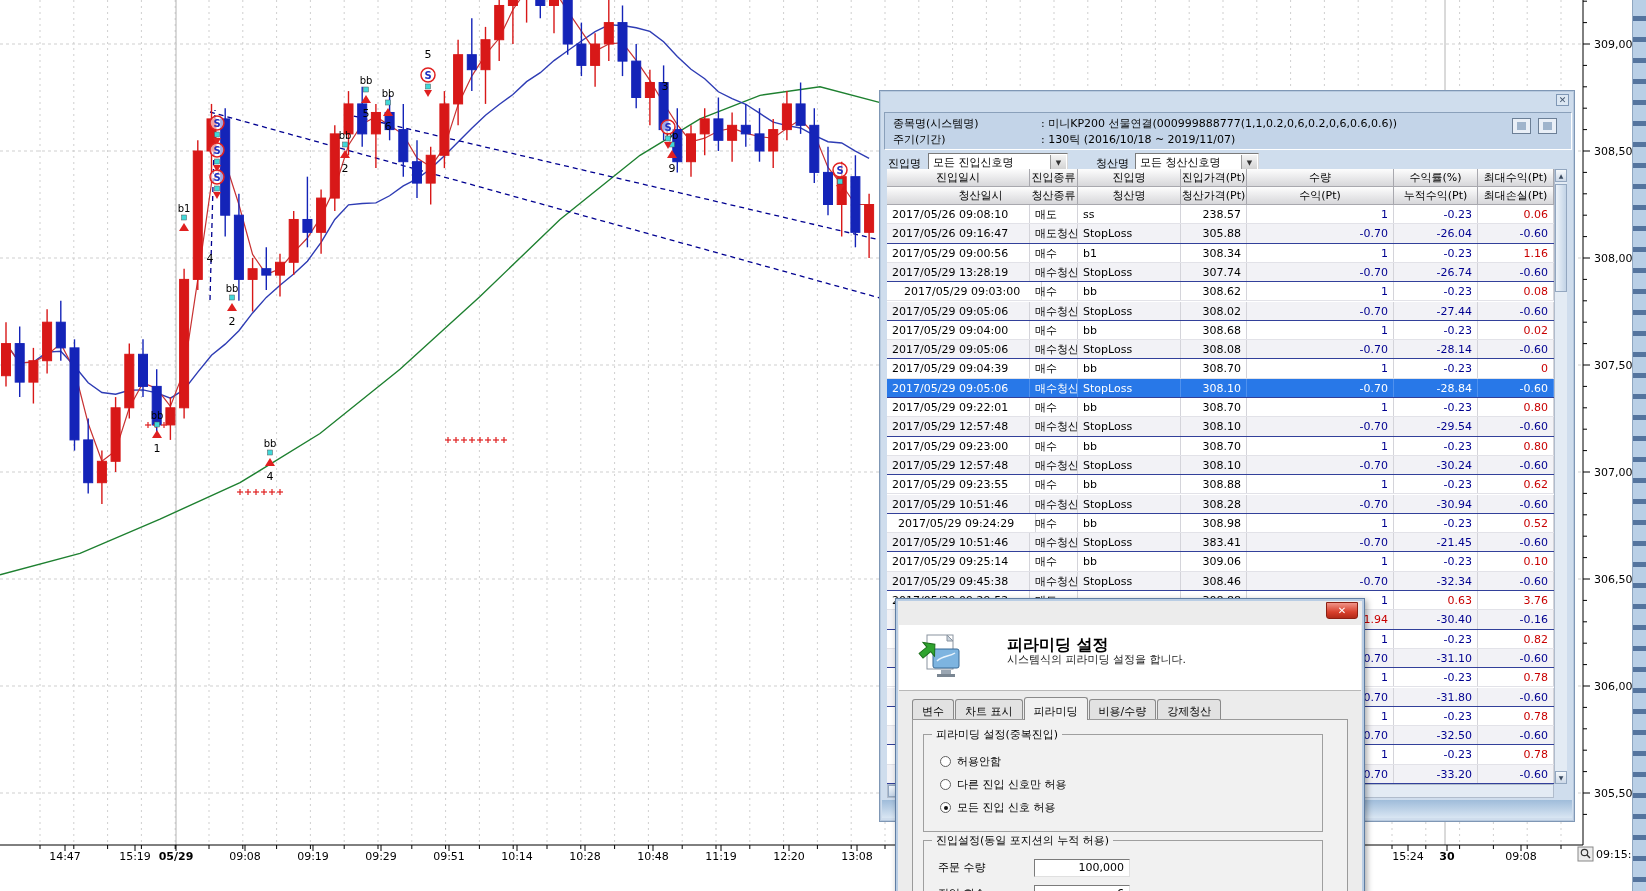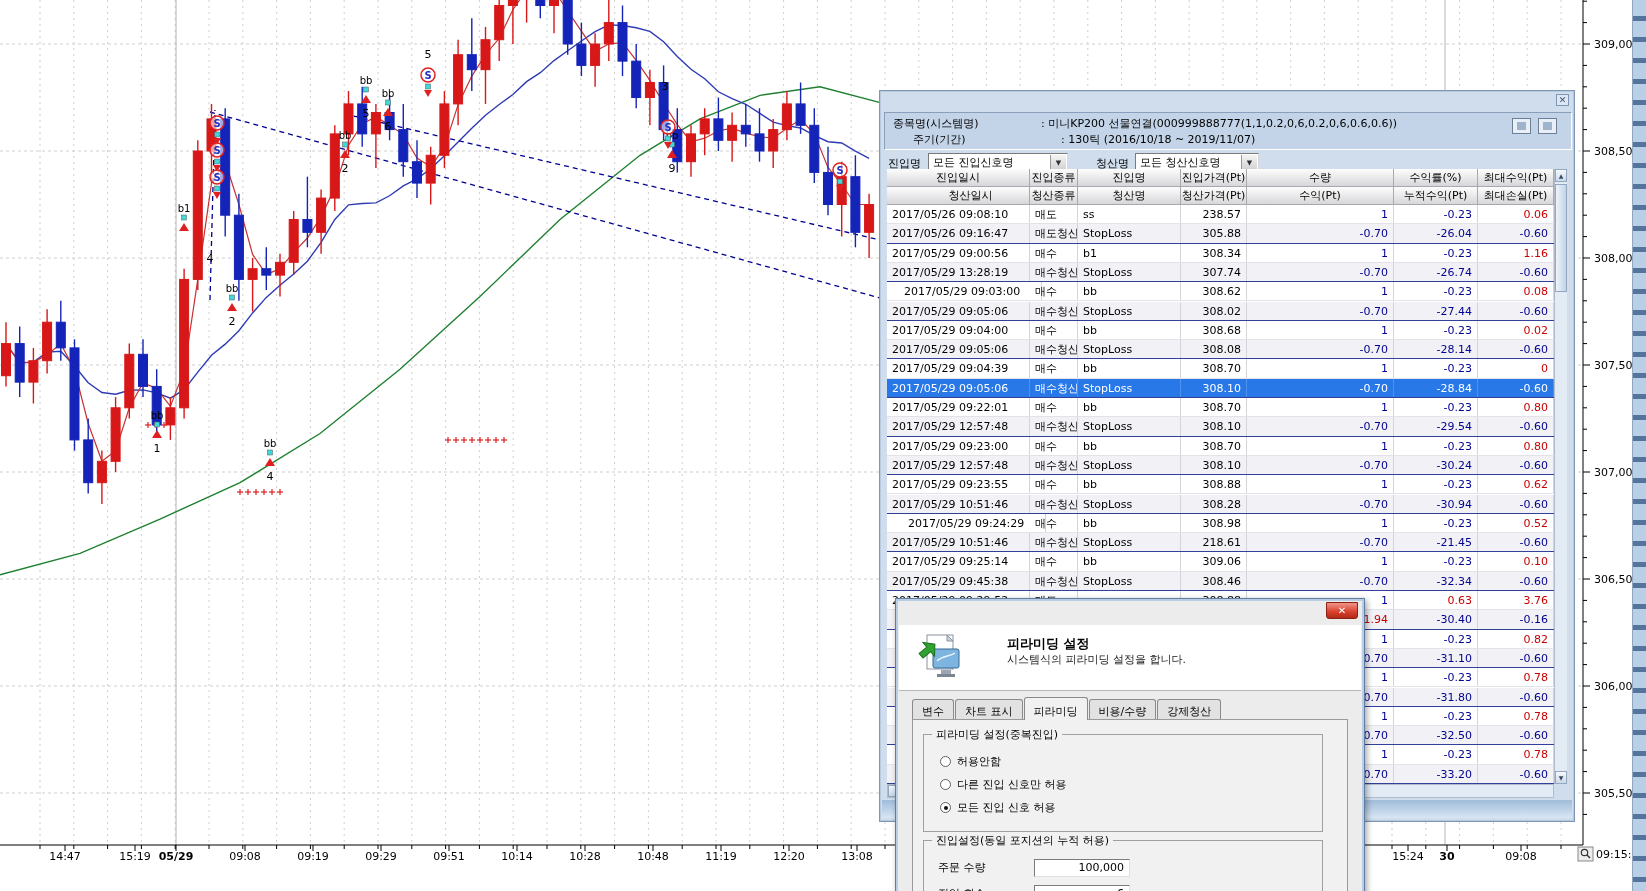--- a/index.html
+++ b/index.html
@@ -61,21 +61,21 @@
   
   #dlg { position:absolute; left:895px; top:598px; width:470px; height:300px; z-index:20;
     background:#ececec; border:1px solid #5f7da2; box-shadow:0 0 0 2px #b9cde4 inset, 2px 2px 6px rgba(0,0,0,.35); }
   .dlg-titlebar { position:absolute; left:3px; top:3px; right:3px; height:23px;
     background:linear-gradient(#eef5fc,#c8d9ec); color:#1e2a38; font-size:12px; line-height:22px; padding-left:9px; }
   .dlg-close { position:absolute; right:6px; top:3px; width:32px; height:17px; border-radius:0 0 3px 3px;
     background:linear-gradient(#f09488,#d8402c 60%,#b22a18); border:1px solid #8c2013; color:#fff;
     font-size:10px; font-weight:bold; text-align:center; line-height:15px; }
   .dlg-header { position:absolute; left:3px; top:26px; right:3px; height:66px; background:#ffffff;
     border-bottom:1px solid #b8b8b8; }
-  .dlg-htitle { position:absolute; left:108px; top:10px; font-size:13px; font-weight:bold; color:#000; }
+  .dlg-htitle { position:absolute; left:108px; top:10px; font-size:16px; font-weight:bold; color:#000; }
   .dlg-hdesc  { position:absolute; left:108px; top:27px; font-size:11px; color:#222; }
   .dlg-icon { position:absolute; left:18px; top:8px; }
   .tabs { position:absolute; left:16px; top:100px; height:21px; font-size:11px; }
   .tab { position:relative; float:left; height:21px; padding:4px 9px 0 9px; background:#e2e2e2;
     border:1px solid #8a8a8a; border-bottom:none; border-radius:3px 3px 0 0; margin-right:1px; color:#000; }
   .tab.active { background:#f1f1f1; height:23px; margin-top:-2px; padding-top:6px; z-index:2; }
   .tab-panel { position:absolute; left:16px; top:120px; width:436px; height:200px;
     border:1px solid #9a9a9a; background:#f1f1f1; }
   .group { position:absolute; border:1px solid #9f9f9f; }
   .group-label { position:absolute; top:-8px; left:8px; background:#f1f1f1; padding:0 4px; font-size:11px; color:#000; }
@@ -541,21 +541,21 @@
 
   <div id="right-strip"></div>
 
   <div id="report-win">
     <div class="rw-close">✕</div>
 
     <div class="info-panel">
       <div class="info-row" style="top:3px;">
         <span class="info-label">종목명(시스템명)</span><span>: 미니KP200 선물연결(000999888777(1,1,0.2,0,6,0.2,0,6,0.6,0.6))</span>
       </div>
-      <div class="info-row" style="top:19px;margin-left:20px;">
+      <div class="info-row" style="top:19px;">
         <span class="info-label">주기(기간)</span><span>: 130틱  (2016/10/18 ~ 2019/11/07)</span>
       </div>
       <div class="mini-icon" style="right:40px;">
           <div class="inner"></div>
         </div>
       <div class="mini-icon" style="right:14px;">
           <div class="inner"></div>
         </div>
     </div>
 
@@ -567,21 +567,21 @@
       </div>
       <span class="filter-label" style="left:212px;">청산명</span>
       <div class="combo" style="left:251px; width:124px;">
         <span>모든 청산신호명</span>
         <div class="combo-btn">▼</div>
       </div>
     </div>
 
     <div class="tbl" id="trade-table">
         <div class="th-cell" style="left: 0px; width: 143px; top: 0px;">진입일시</div>
-        <div class="th-cell" style="left: 0px; width: 143px; top: 18px; padding-left: 25px;">청산일시</div>
+        <div class="th-cell" style="left: 0px; width: 163px; top: 18px; padding-left: 25px;">청산일시</div>
         <div class="th-cell" style="left: 143px; width: 48px; top: 0px;">진입종류</div>
         <div class="th-cell" style="left: 143px; width: 48px; top: 18px;">청산종류</div>
         <div class="th-cell" style="left: 191px; width: 103px; top: 0px;">진입명</div>
         <div class="th-cell" style="left: 191px; width: 103px; top: 18px;">청산명</div>
         <div class="th-cell" style="left: 294px; width: 66px; top: 0px;">진입가격(Pt)</div>
         <div class="th-cell" style="left: 294px; width: 66px; top: 18px;">청산가격(Pt)</div>
         <div class="th-cell" style="left: 360px; width: 147px; top: 0px;">수량</div>
         <div class="th-cell" style="left: 360px; width: 147px; top: 18px;">수익(Pt)</div>
         <div class="th-cell" style="left: 507px; width: 84px; top: 0px;">수익률(%)</div>
         <div class="th-cell" style="left: 507px; width: 84px; top: 18px;">누적수익(Pt)</div>
@@ -725,33 +725,33 @@
         <div class="t-row row-exit" style="top: 325.5px;">
           <div class="cell al ck" style="left: 0px; width: 143px;">2017/05/29 10:51:46</div>
           <div class="cell al ck" style="left: 143px; width: 48px;">매수청산</div>
           <div class="cell al ck" style="left: 191px; width: 103px;">StopLoss</div>
           <div class="cell ar ck" style="left: 294px; width: 66px;">308.28</div>
           <div class="cell ar cn" style="left: 360px; width: 147px;">-0.70</div>
           <div class="cell ar cn" style="left: 507px; width: 84px;">-30.94</div>
           <div class="cell ar cn" style="left: 591px; width: 76px;">-0.60</div>
         </div>
         <div class="t-row row-entry" style="top: 344.8px;">
-          <div class="cell al ck" style="left: 16px; width: 143px;">2017/05/29 09:24:29</div>
+          <div class="cell al ck" style="left: 6px; width: 143px;">2017/05/29 09:24:29</div>
           <div class="cell al ck" style="left: 143px; width: 48px;">매수</div>
           <div class="cell al ck" style="left: 191px; width: 103px;">bb</div>
           <div class="cell ar ck" style="left: 294px; width: 66px;">308.98</div>
           <div class="cell ar cn" style="left: 360px; width: 147px;">1</div>
           <div class="cell ar cn" style="left: 507px; width: 84px;">-0.23</div>
           <div class="cell ar cr" style="left: 591px; width: 76px;">0.52</div>
         </div>
         <div class="t-row row-exit" style="top: 364.1px;">
           <div class="cell al ck" style="left: 0px; width: 143px;">2017/05/29 10:51:46</div>
           <div class="cell al ck" style="left: 143px; width: 48px;">매수청산</div>
           <div class="cell al ck" style="left: 191px; width: 103px;">StopLoss</div>
-          <div class="cell ar ck" style="left: 294px; width: 66px;">218.61</div>
+          <div class="cell ar ck" style="left: 294px; width: 66px;">383.41</div>
           <div class="cell ar cn" style="left: 360px; width: 147px;">-0.70</div>
           <div class="cell ar cn" style="left: 507px; width: 84px;">-21.45</div>
           <div class="cell ar cn" style="left: 591px; width: 76px;">-0.60</div>
         </div>
         <div class="t-row row-entry" style="top: 383.4px;">
           <div class="cell al ck" style="left: 0px; width: 143px;">2017/05/29 09:25:14</div>
           <div class="cell al ck" style="left: 143px; width: 48px;">매수</div>
           <div class="cell al ck" style="left: 191px; width: 103px;">bb</div>
           <div class="cell ar ck" style="left: 294px; width: 66px;">309.06</div>
           <div class="cell ar cn" style="left: 360px; width: 147px;">1</div>

